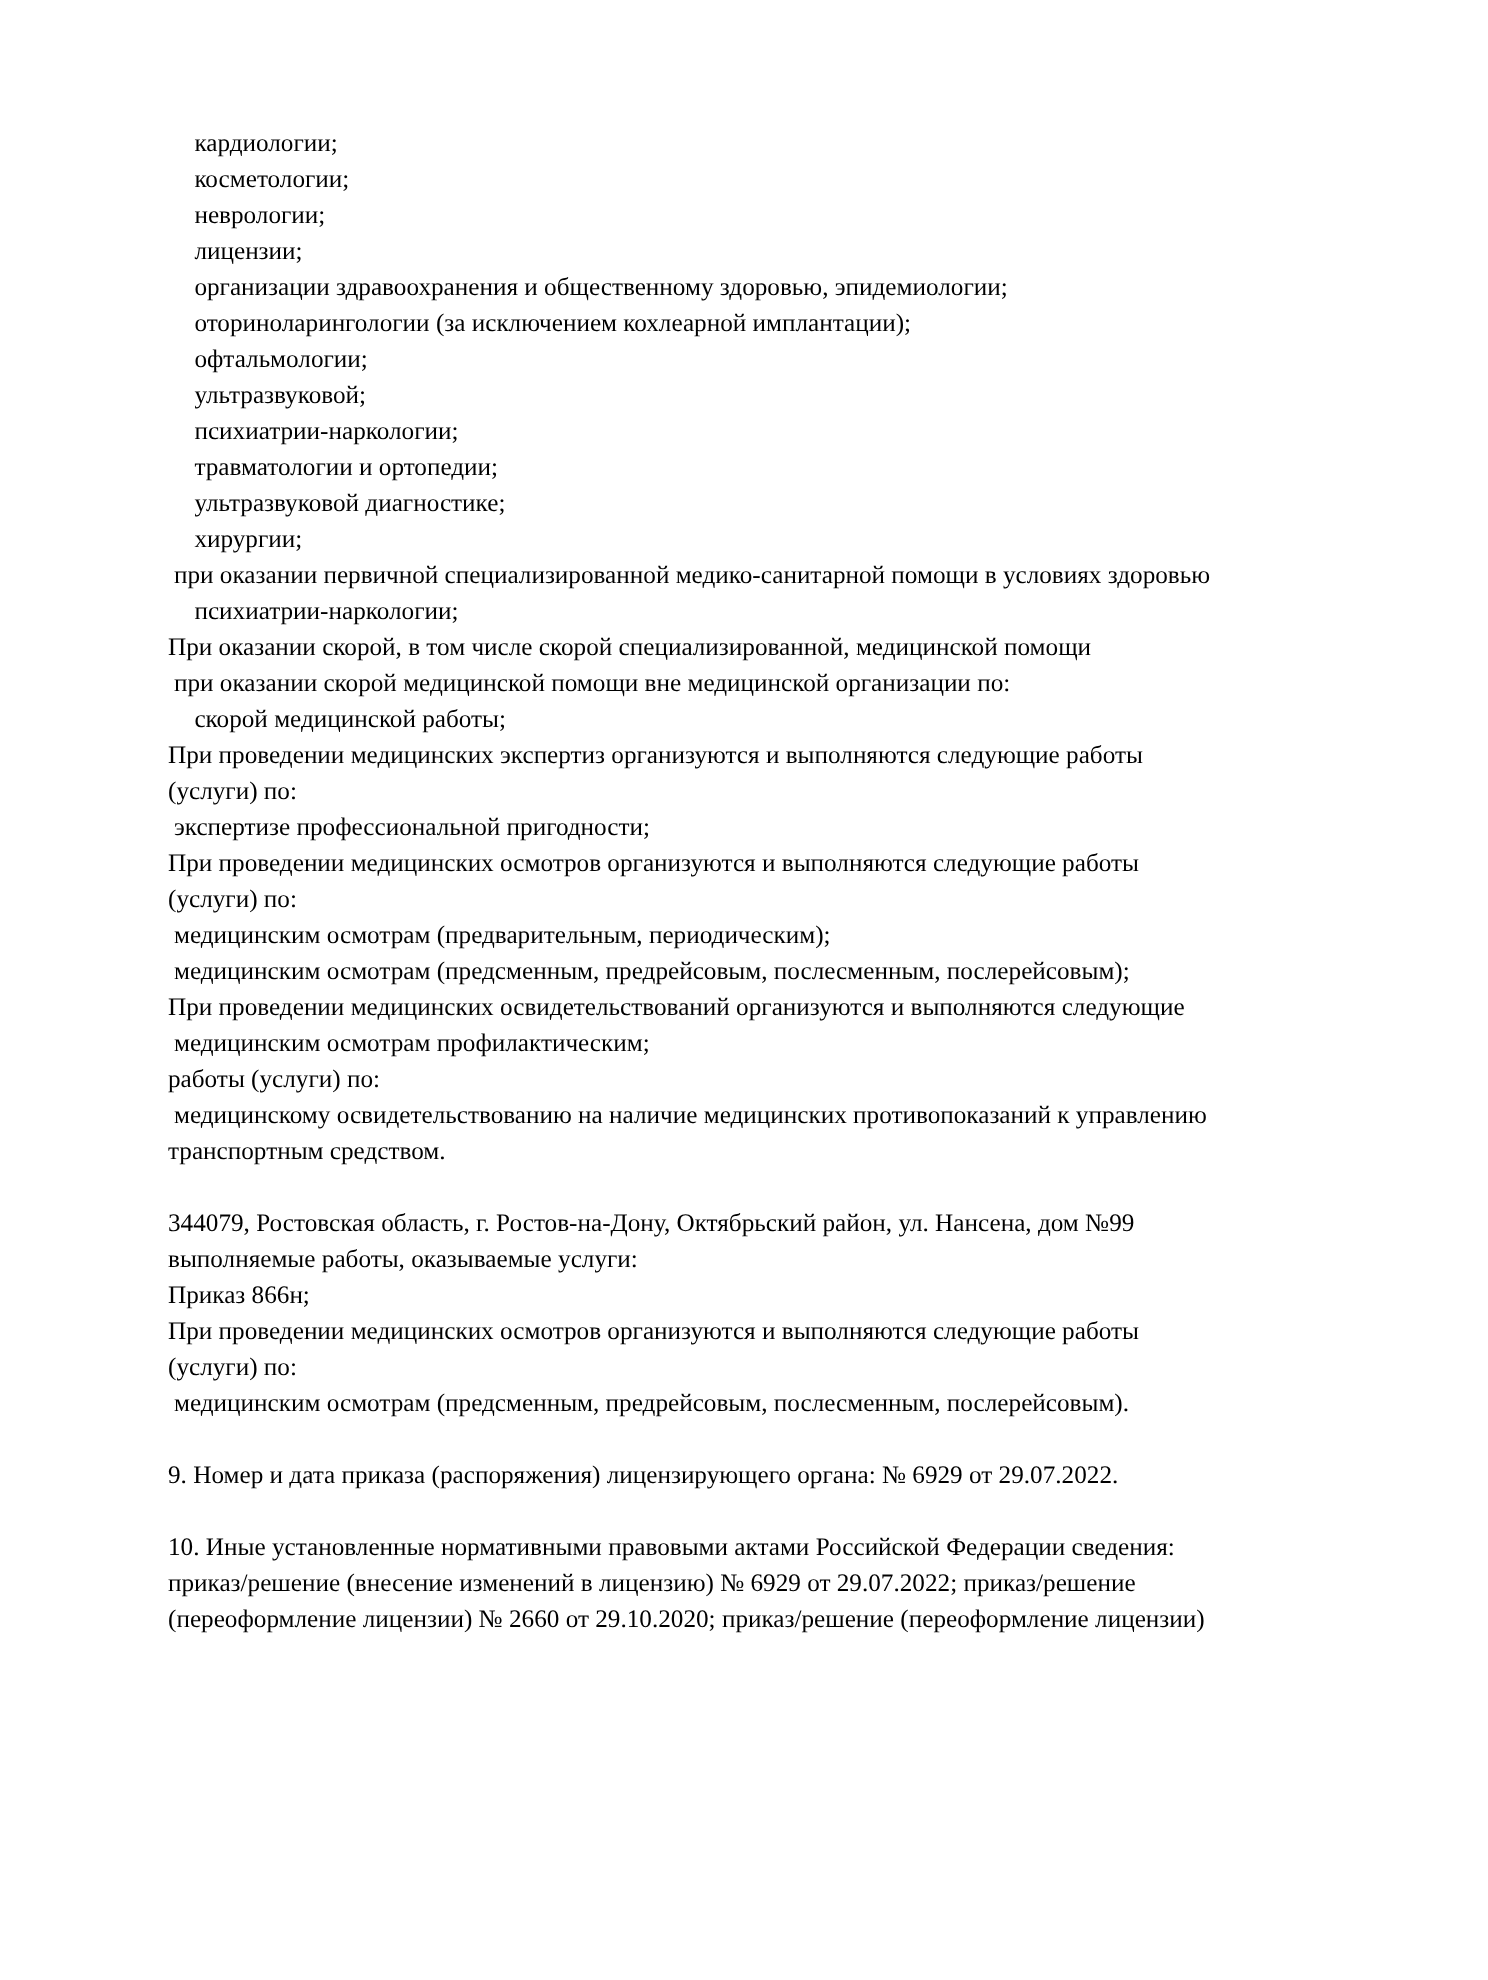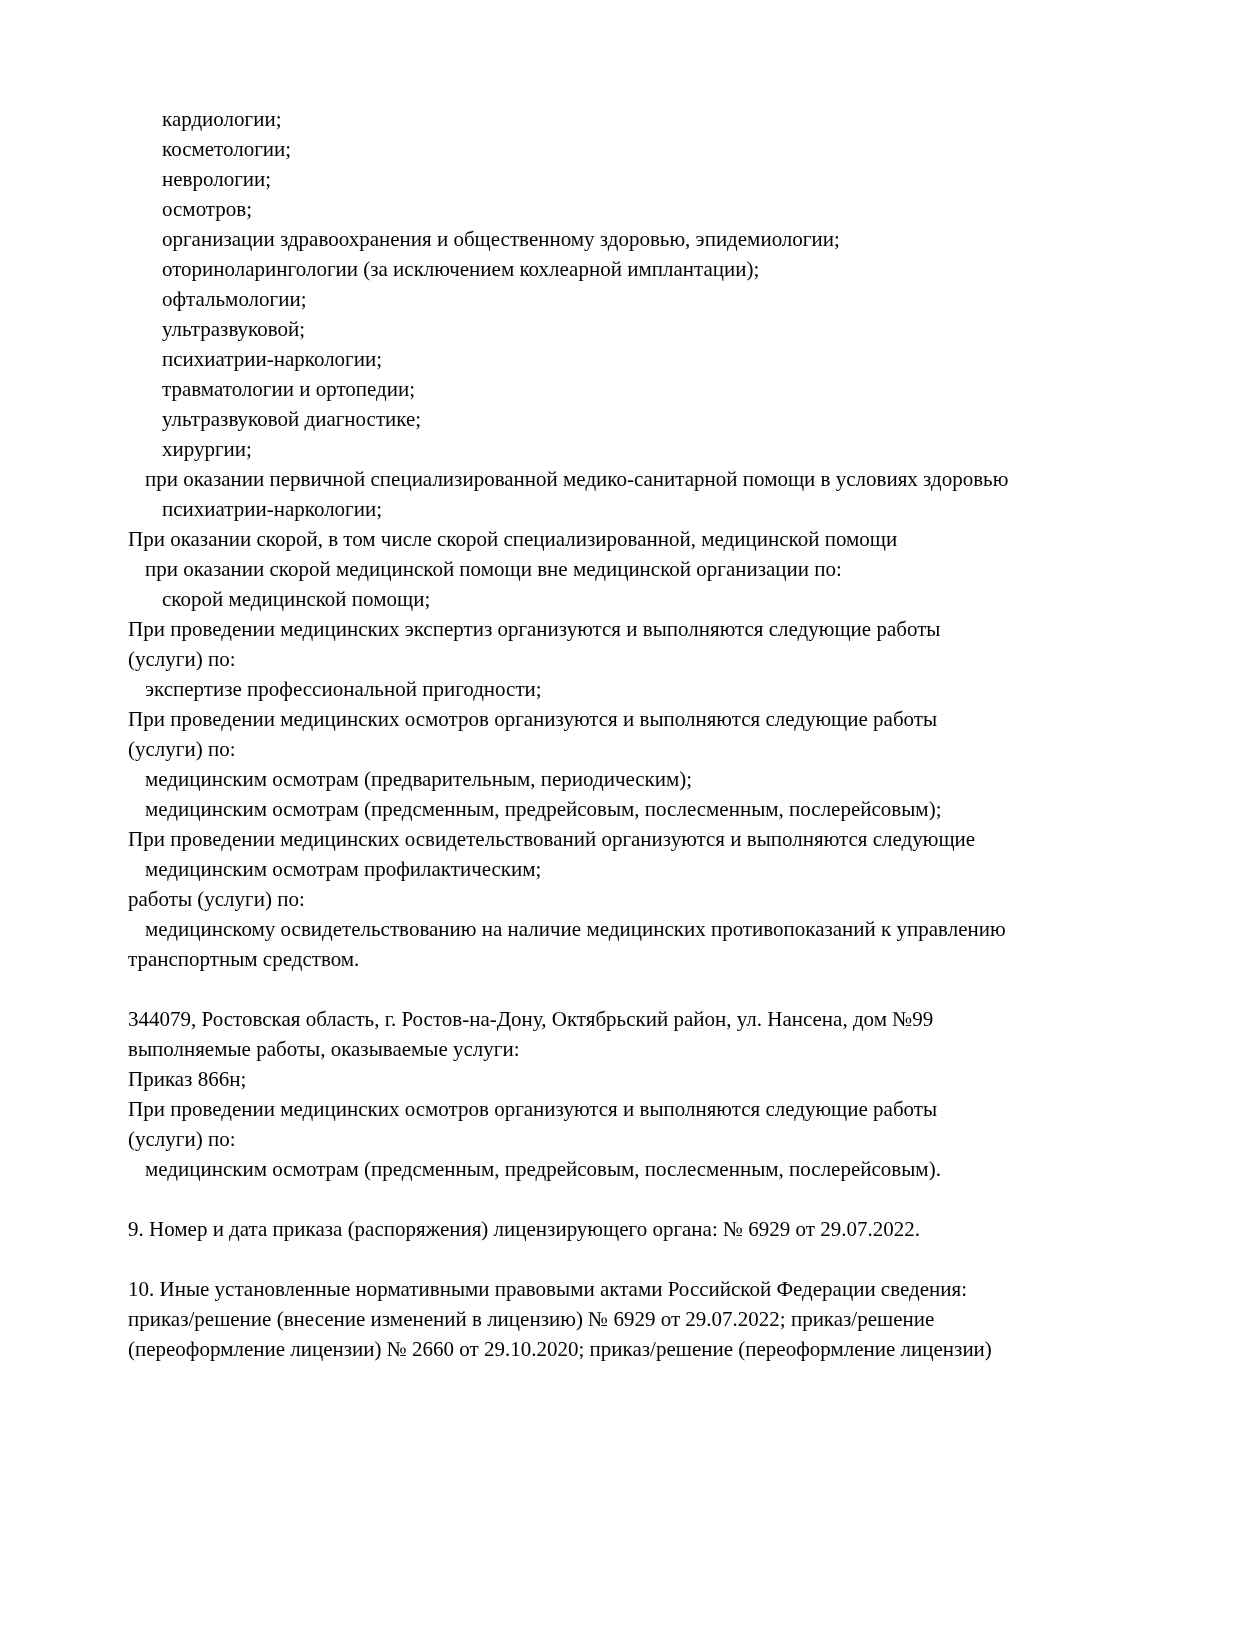--- a/index.html
+++ b/index.html
@@ -21,46 +21,46 @@
     font-size: 21px;
     line-height: 30px;
     color: #000000;
     background: #ffffff;
   }
   .line {
     white-space: pre;
     min-height: 30px;
   }
   .ind-0 { padding-left: 0; }
-  .ind-1 { padding-left: 8px; }
+  .ind-1 { padding-left: 8px; margin-left: 12px; }
   .ind-2 { padding-left: 25px; }
   .ind-3 { padding-left: 42px; }
 </style>
 </head>
 <body>
 
 <div class="page">
   <div>
       <div class="line ind-3">кардиологии;</div>
       <div class="line ind-3">косметологии;</div>
       <div class="line ind-3">неврологии;</div>
-      <div class="line ind-3">осмотров;</div>
+      <div class="line ind-3">лицензии;</div>
       <div class="line ind-3">организации здравоохранения и общественному здоровью, эпидемиологии;</div>
       <div class="line ind-3">оториноларингологии (за исключением кохлеарной имплантации);</div>
       <div class="line ind-3">офтальмологии;</div>
       <div class="line ind-3">ультразвуковой;</div>
       <div class="line ind-3">психиатрии-наркологии;</div>
       <div class="line ind-3">травматологии и ортопедии;</div>
       <div class="line ind-3">ультразвуковой диагностике;</div>
       <div class="line ind-3">хирургии;</div>
       <div class="line ind-2">при оказании первичной специализированной медико-санитарной помощи в условиях здоровью</div>
       <div class="line ind-3">психиатрии-наркологии;</div>
       <div class="line ind-1">При оказании скорой, в том числе скорой специализированной, медицинской помощи</div>
       <div class="line ind-2">при оказании скорой медицинской помощи вне медицинской организации по:</div>
-      <div class="line ind-3">скорой медицинской помощи;</div>
+      <div class="line ind-3">скорой медицинской работы;</div>
       <div class="line ind-1">При проведении медицинских экспертиз организуются и выполняются следующие работы</div>
       <div class="line ind-1">(услуги) по:</div>
       <div class="line ind-2">экспертизе профессиональной пригодности;</div>
       <div class="line ind-1">При проведении медицинских осмотров организуются и выполняются следующие работы</div>
       <div class="line ind-1">(услуги) по:</div>
       <div class="line ind-2">медицинским осмотрам (предварительным, периодическим);</div>
       <div class="line ind-2">медицинским осмотрам (предсменным, предрейсовым, послесменным, послерейсовым);</div>
       <div class="line ind-1">При проведении медицинских освидетельствований организуются и выполняются следующие</div>
       <div class="line ind-2">медицинским осмотрам профилактическим;</div>
       <div class="line ind-1">работы (услуги) по:</div>

